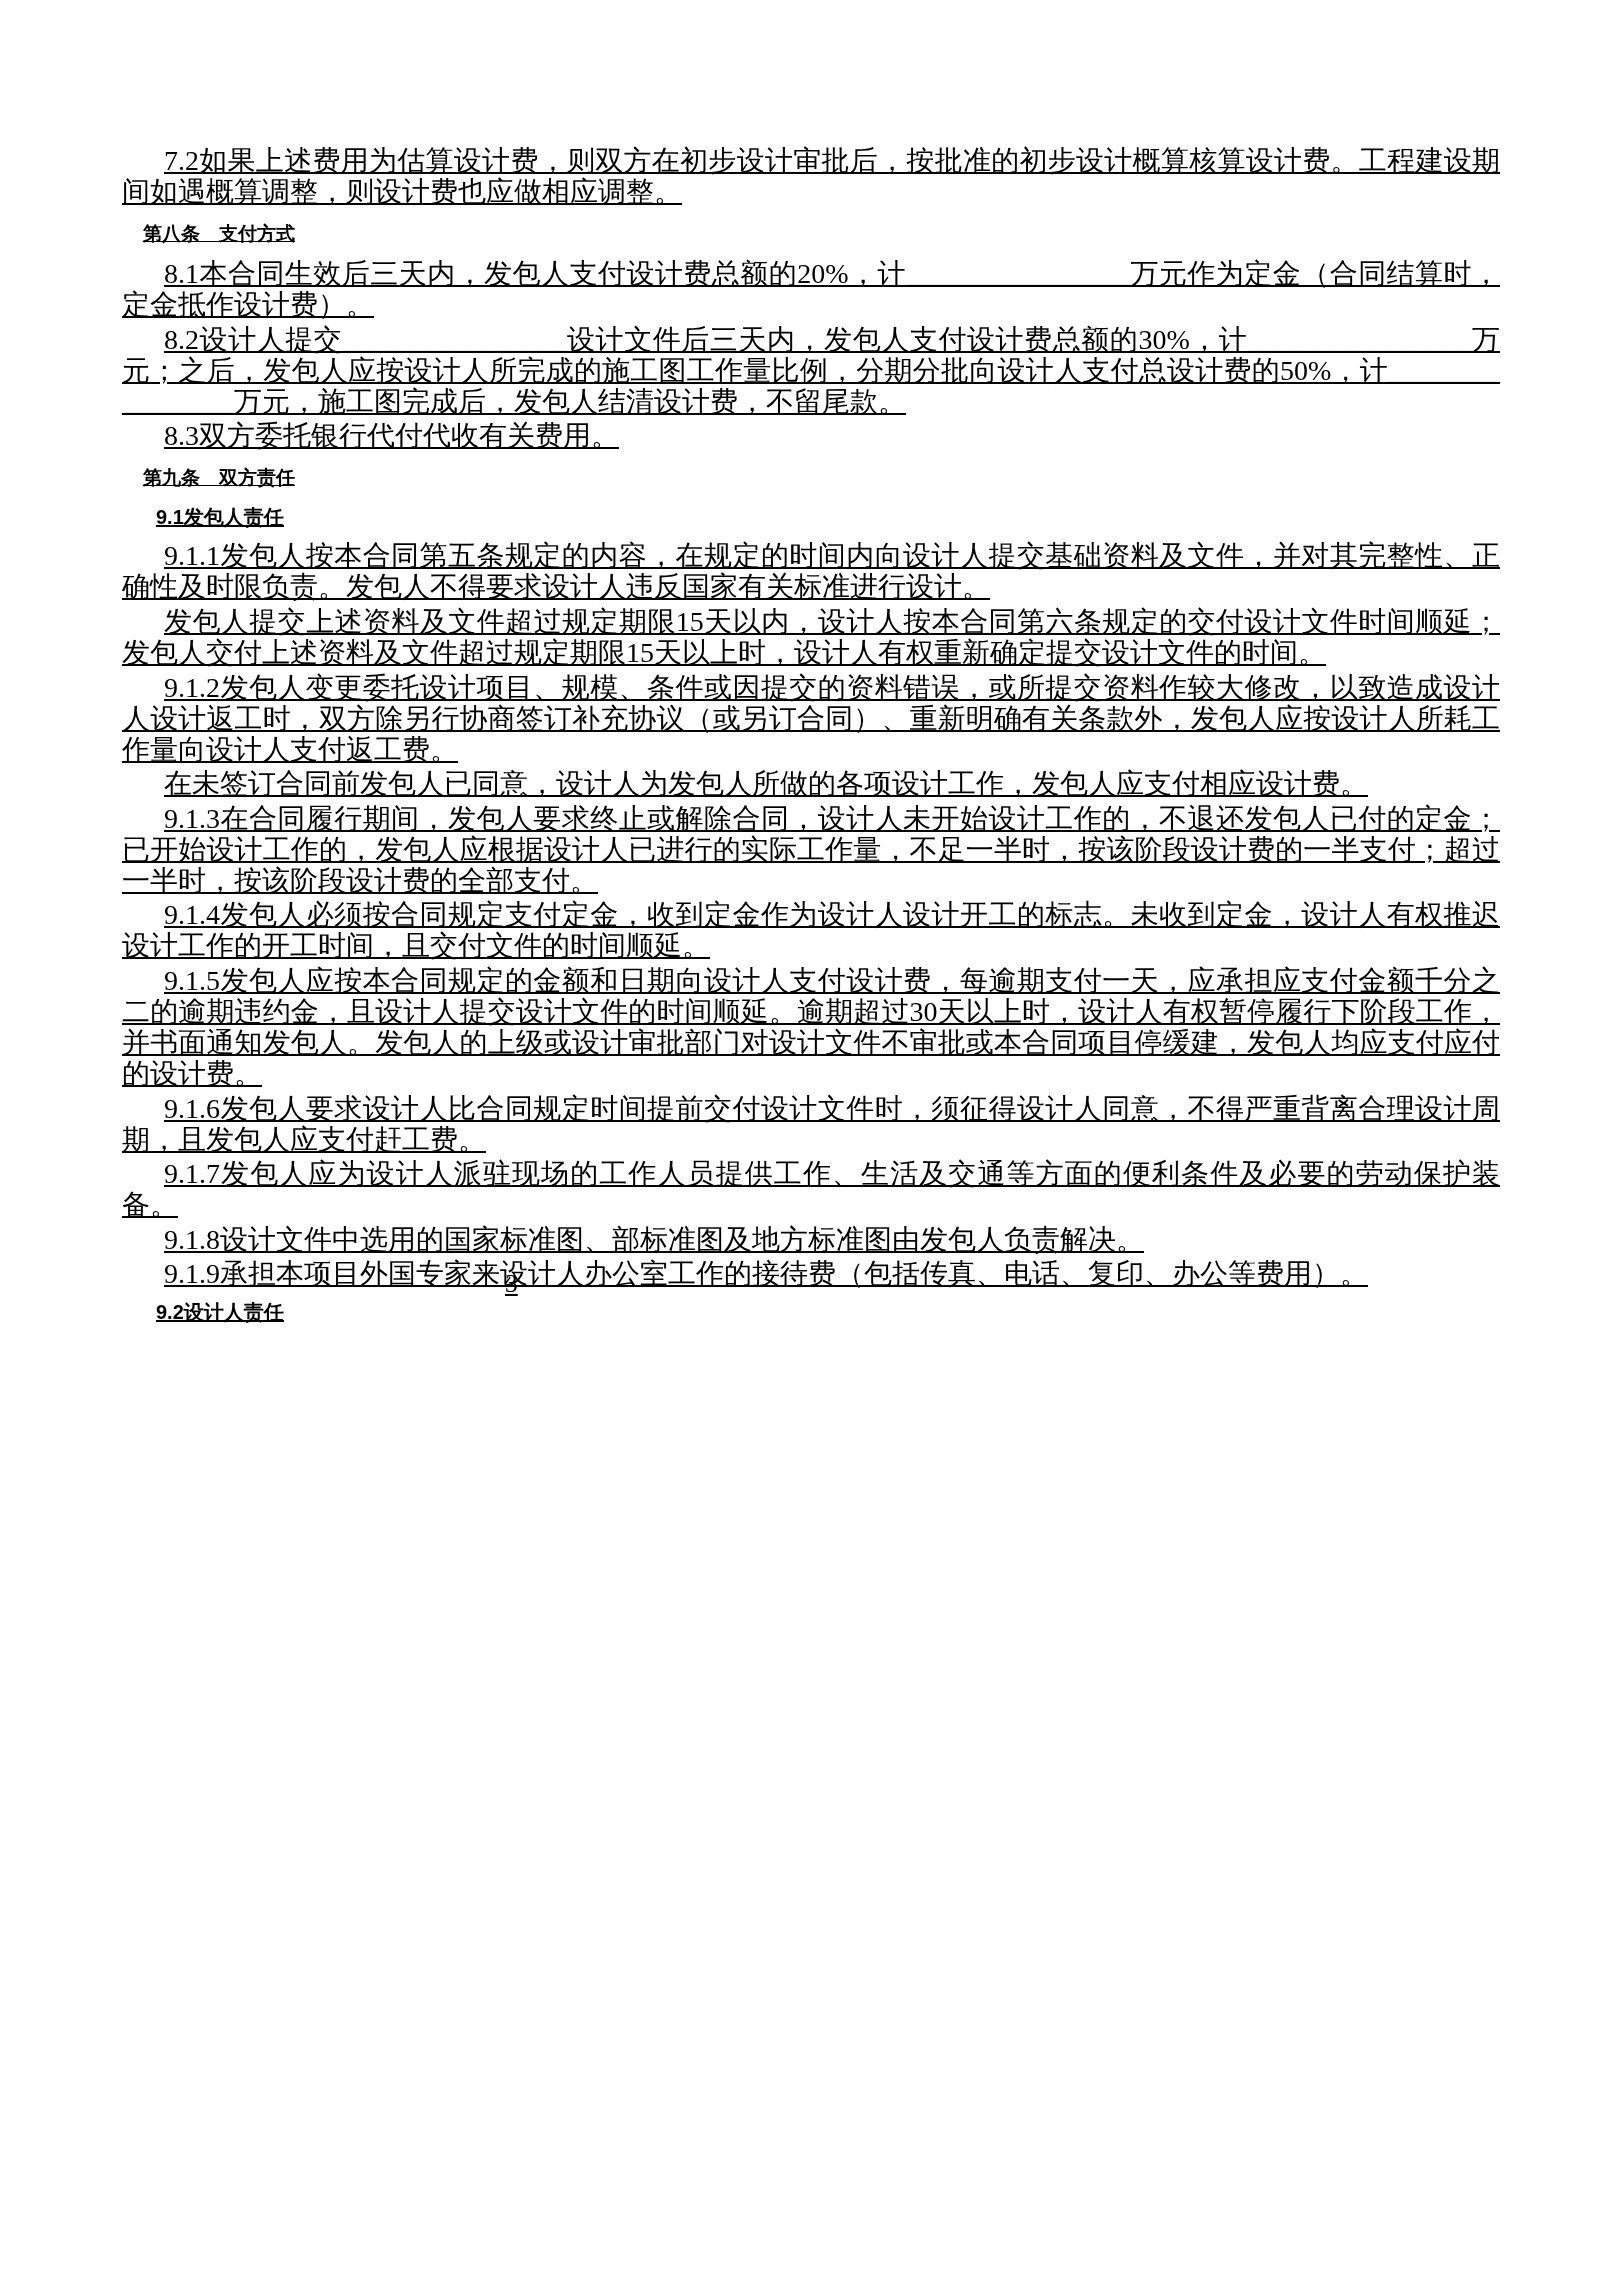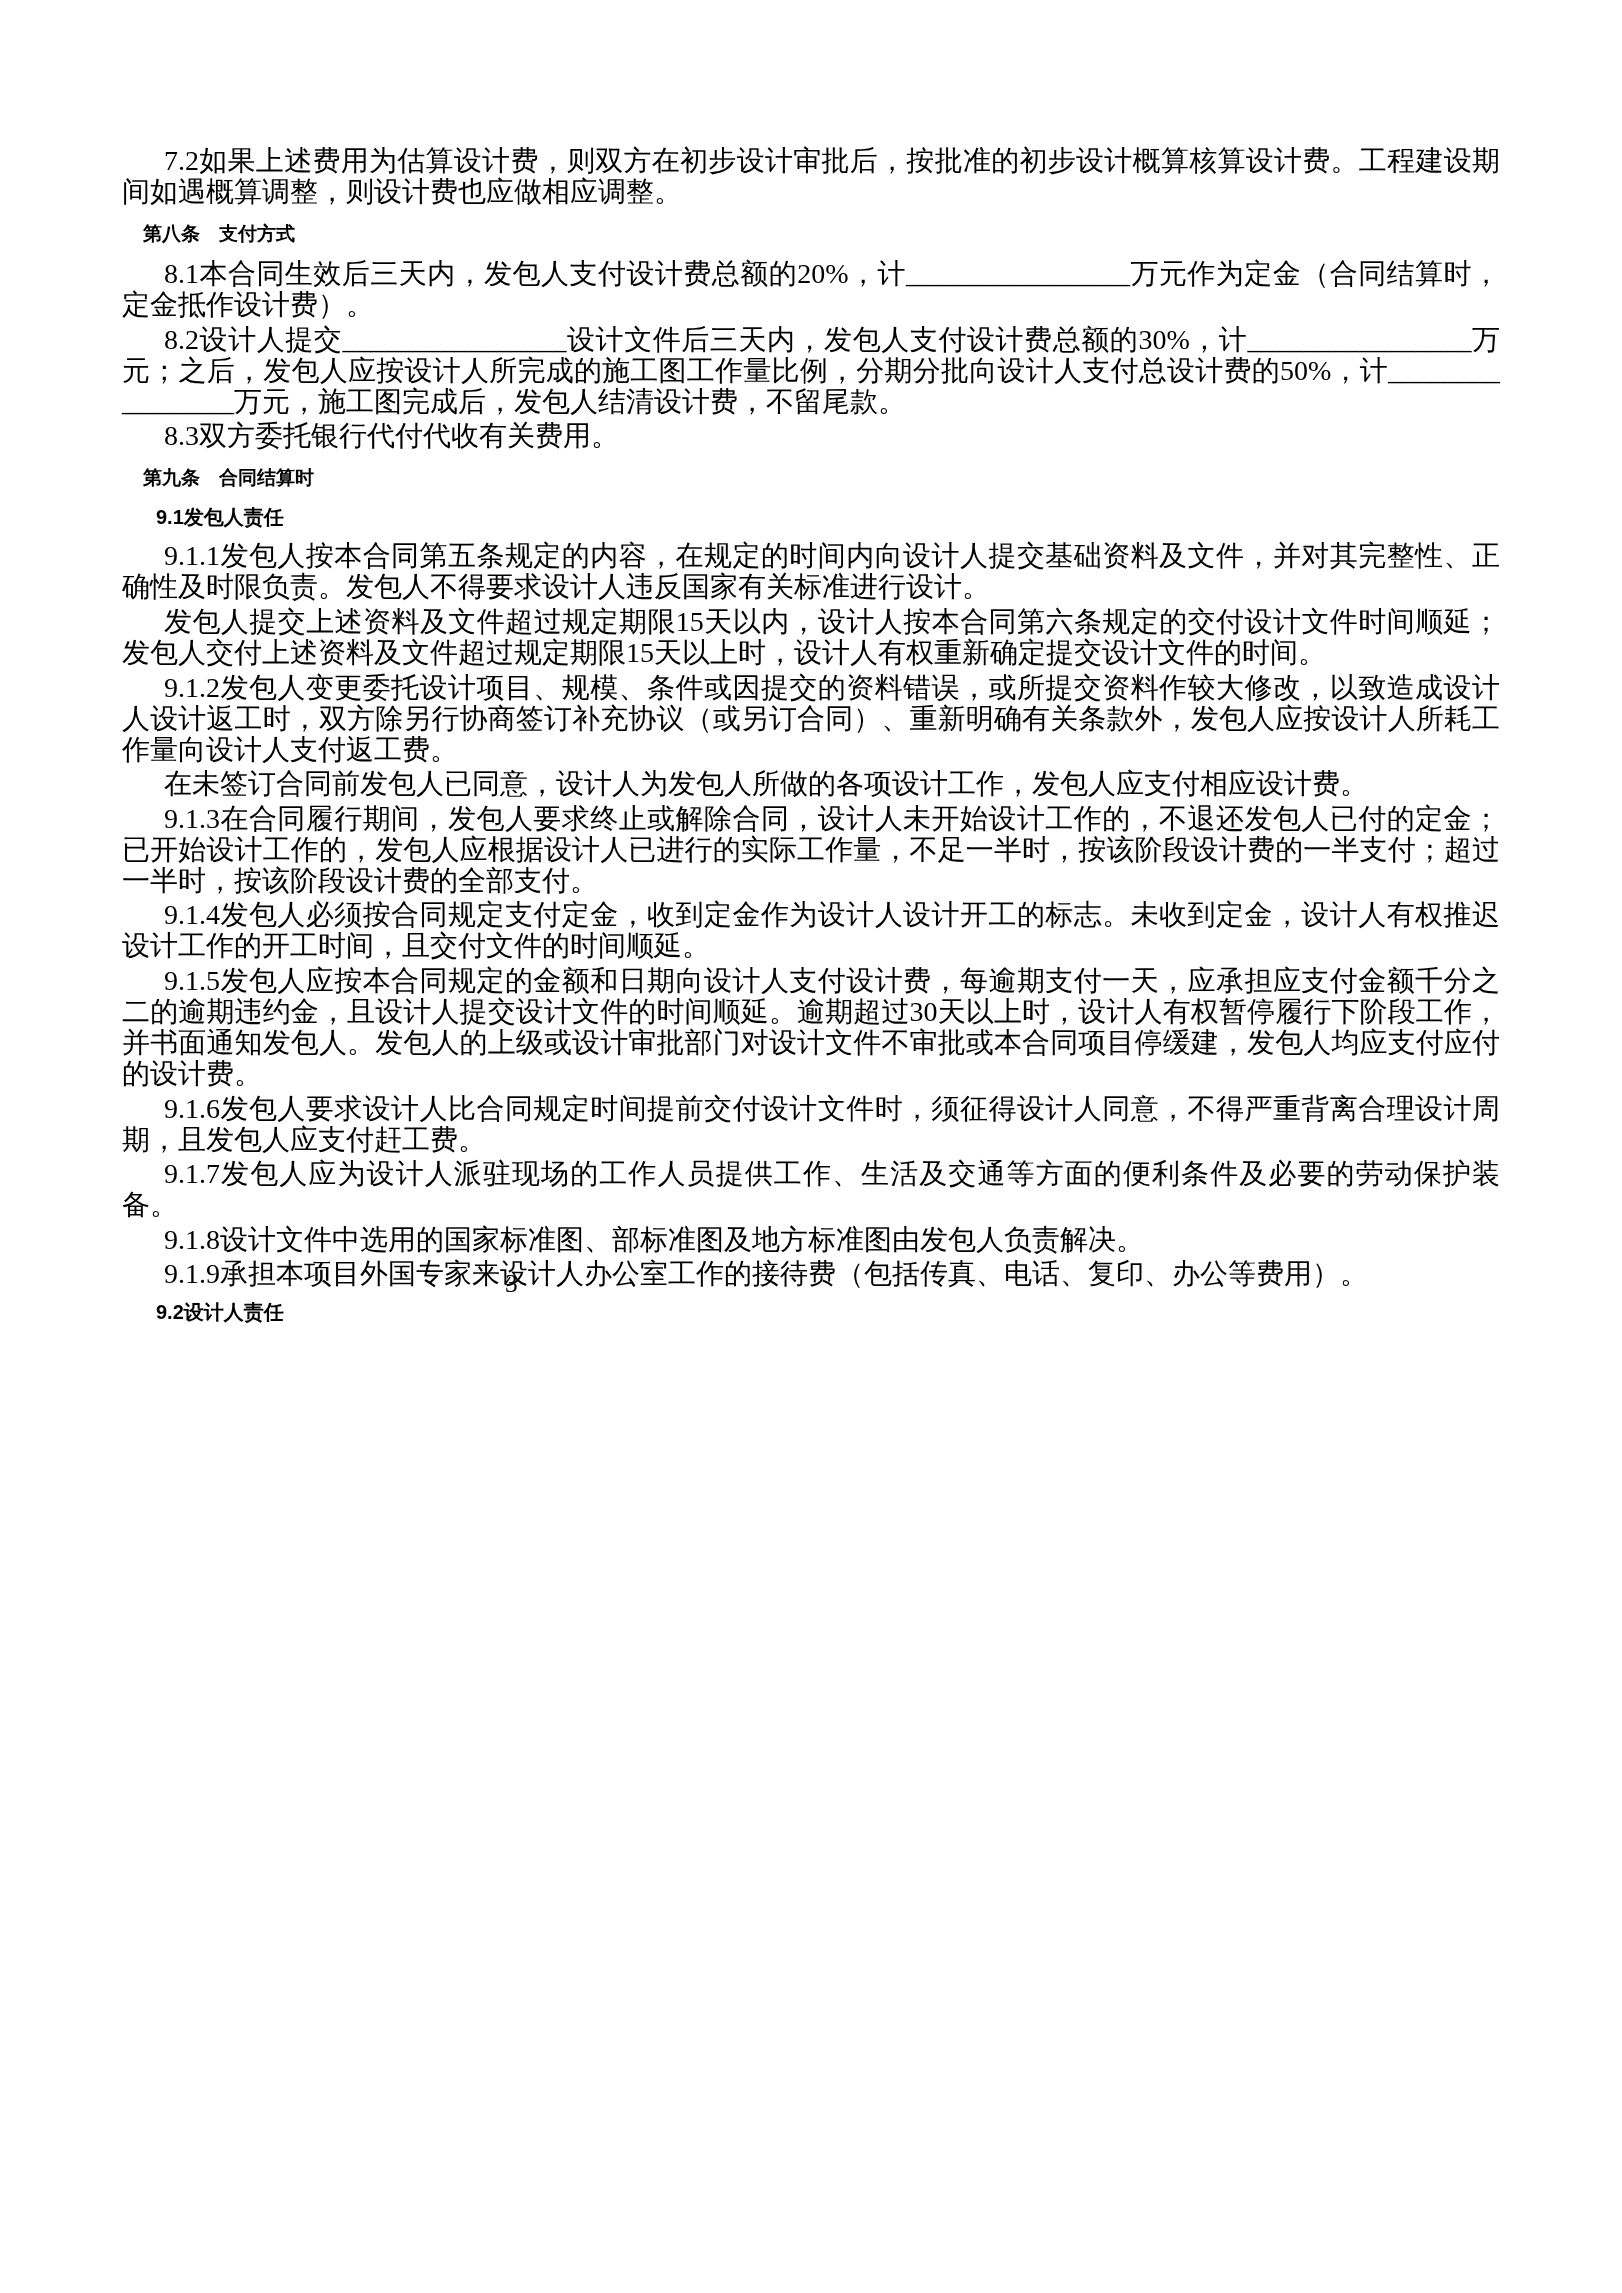--- a/index.html
+++ b/index.html
@@ -1,15 +1,15 @@
 <!DOCTYPE html>
 <html style="font-size:14.5px"><head>
 <meta charset="utf-8">
 <style>
-  * { margin: 0; padding: 0; box-sizing: border-box; }
+  * { margin: 0; padding: 0; box-sizing: border-box; text-decoration: underline; }
   html, body { background: #e8e8e8; }
   .page {
     position: relative;
     width: 1623px;
     height: 2294px;
     background: #ffffff;
     margin: 0 auto;
     overflow: hidden;
     font-family: "Liberation Serif", "DejaVu Serif", serif;
     color: #000000;
@@ -54,21 +54,21 @@
 </head>
 <body>
 
 <div class="page">
   <div class="content">
     <p class="body">7.2如果上述费用为估算设计费，则双方在初步设计审批后，按批准的初步设计概算核算设计费。工程建设期间如遇概算调整，则设计费也应做相应调整。</p>
     <p class="heading">第八条　支付方式</p>
     <p class="body">8.1本合同生效后三天内，发包人支付设计费总额的20%，计________________万元作为定金（合同结算时，定金抵作设计费）。</p>
     <p class="body">8.2设计人提交________________设计文件后三天内，发包人支付设计费总额的30%，计________________万元；之后，发包人应按设计人所完成的施工图工作量比例，分期分批向设计人支付总设计费的50%，计________________万元，施工图完成后，发包人结清设计费，不留尾款。</p>
     <p class="body">8.3双方委托银行代付代收有关费用。</p>
-    <p class="heading">第九条　合同结算时</p>
+    <p class="heading">第九条　双方责任</p>
     <p class="subheading">9.1发包人责任</p>
     <p class="body">9.1.1发包人按本合同第五条规定的内容，在规定的时间内向设计人提交基础资料及文件，并对其完整性、正确性及时限负责。发包人不得要求设计人违反国家有关标准进行设计。</p>
     <p class="body">发包人提交上述资料及文件超过规定期限15天以内，设计人按本合同第六条规定的交付设计文件时间顺延；发包人交付上述资料及文件超过规定期限15天以上时，设计人有权重新确定提交设计文件的时间。</p>
     <p class="body">9.1.2发包人变更委托设计项目、规模、条件或因提交的资料错误，或所提交资料作较大修改，以致造成设计人设计返工时，双方除另行协商签订补充协议（或另订合同）、重新明确有关条款外，发包人应按设计人所耗工作量向设计人支付返工费。</p>
     <p class="body">在未签订合同前发包人已同意，设计人为发包人所做的各项设计工作，发包人应支付相应设计费。</p>
     <p class="body">9.1.3在合同履行期间，发包人要求终止或解除合同，设计人未开始设计工作的，不退还发包人已付的定金；已开始设计工作的，发包人应根据设计人已进行的实际工作量，不足一半时，按该阶段设计费的一半支付；超过一半时，按该阶段设计费的全部支付。</p>
     <p class="body">9.1.4发包人必须按合同规定支付定金，收到定金作为设计人设计开工的标志。未收到定金，设计人有权推迟设计工作的开工时间，且交付文件的时间顺延。</p>
     <p class="body">9.1.5发包人应按本合同规定的金额和日期向设计人支付设计费，每逾期支付一天，应承担应支付金额千分之二的逾期违约金，且设计人提交设计文件的时间顺延。逾期超过30天以上时，设计人有权暂停履行下阶段工作，并书面通知发包人。发包人的上级或设计审批部门对设计文件不审批或本合同项目停缓建，发包人均应支付应付的设计费。</p>
     <p class="body">9.1.6发包人要求设计人比合同规定时间提前交付设计文件时，须征得设计人同意，不得严重背离合理设计周期，且发包人应支付赶工费。</p>
     <p class="body">9.1.7发包人应为设计人派驻现场的工作人员提供工作、生活及交通等方面的便利条件及必要的劳动保护装备。</p>

